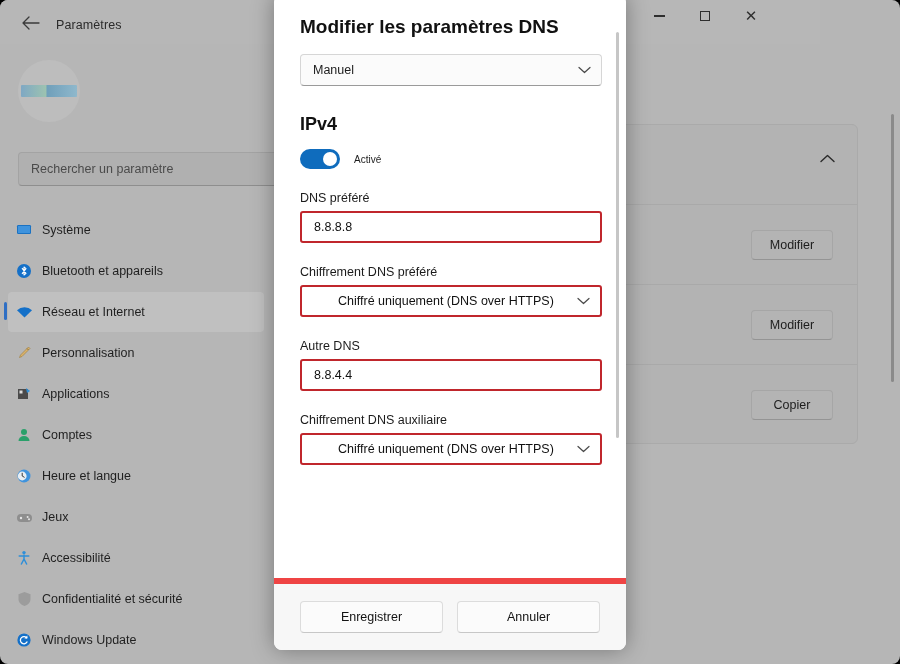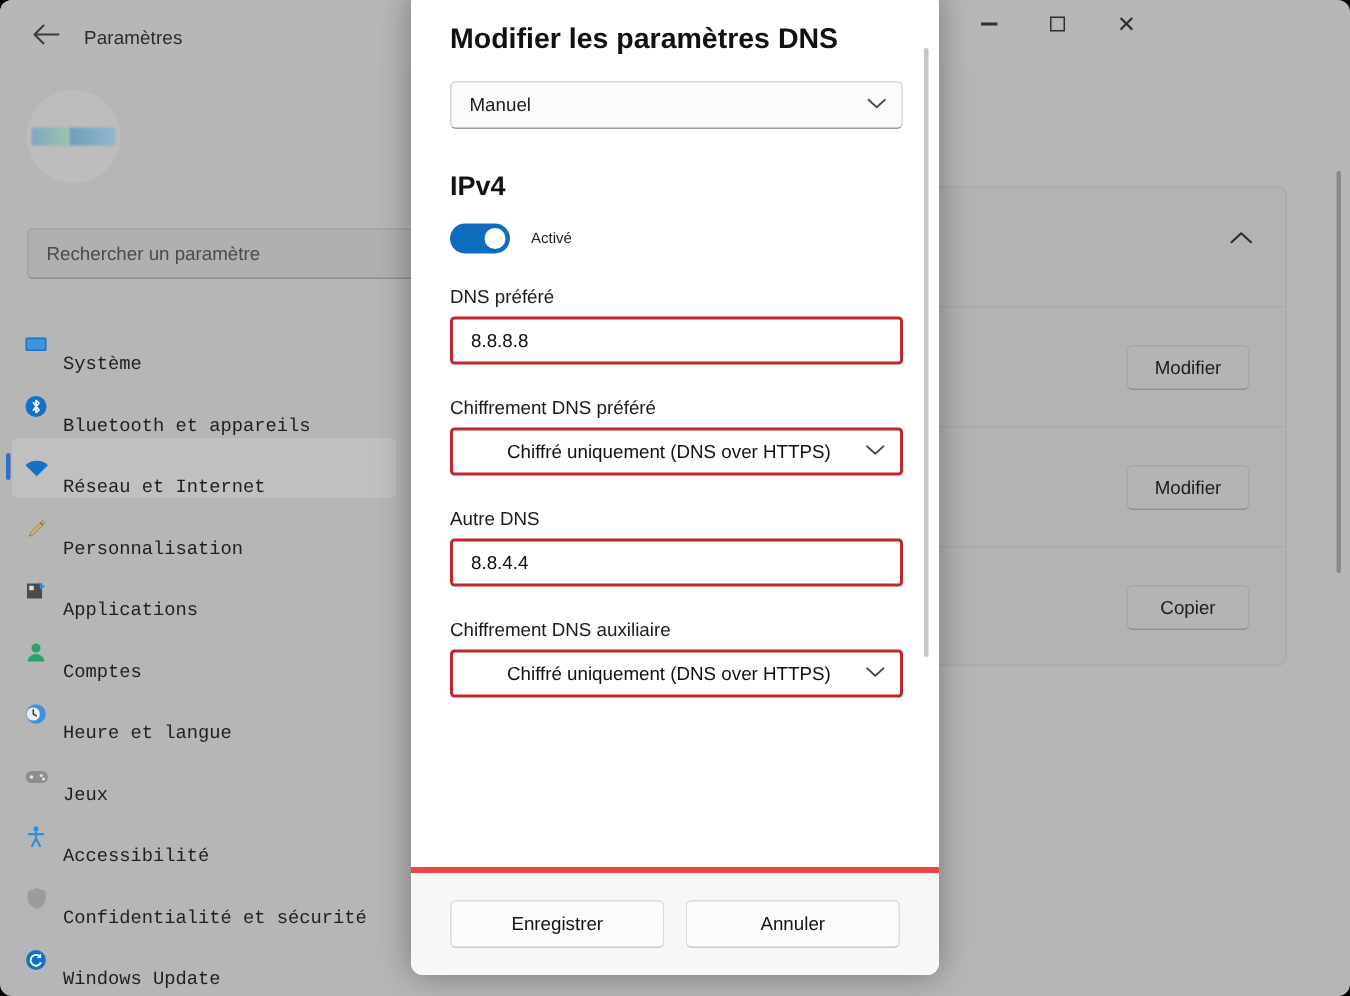--- a/index.html
+++ b/index.html
@@ -78,23 +78,22 @@
   }
   #search-input-text {
     margin-left: 12px; font-size: 12.5px; color: #4b4b4b; text-align: center;
   }
   #nav-list { position: absolute; left: 0; top: 166px; right: 0; }
   .nav-item {
     position: relative;
     height: 40px;
     margin: 0 8px 1px 8px;
     border-radius: 4px;
-    display: flex; align-items: flex-end;
+    display: flex; align-items: center;
     padding-left: 34px;
-    font-family: Liberation Mono, monospace;
   }
   .nav-item.selected { background: #c0c0c0; }
   .nav-item.selected::before {
     content: ""; position: absolute; left: -4px; top: 10px;
     width: 3px; height: 18px; border-radius: 2px; background: #2f6fc4;
   }
   .nav-icon {
     position: absolute; left: 6px; top: 50%; transform: translateY(-50%);
     width: 20px; height: 20px;
     display: flex; align-items: center; justify-content: center;
@@ -214,21 +213,21 @@
 
   #dialog-scrollbar {
     position: absolute; right: 7px; top: 38px;
     width: 3px; height: 406px;
     border-radius: 2px; background: #c6c6c6;
   }
 
   #dialog-footer {
     height: 72px;
     background: #f7f7f7;
-    border-top: 4px solid #ef4444;
+    border-top: 6px solid #ef4444;
     display: flex; align-items: center; gap: 14px;
     padding: 0 26px;
   }
   .footer-btn {
     width: 148px; height: 32px;
     background: #fbfbfb;
     border: 1px solid #dcdcdc;
     border-bottom-color: #c7c7c7;
     border-radius: 4px;
     display: flex; align-items: center; justify-content: center;

